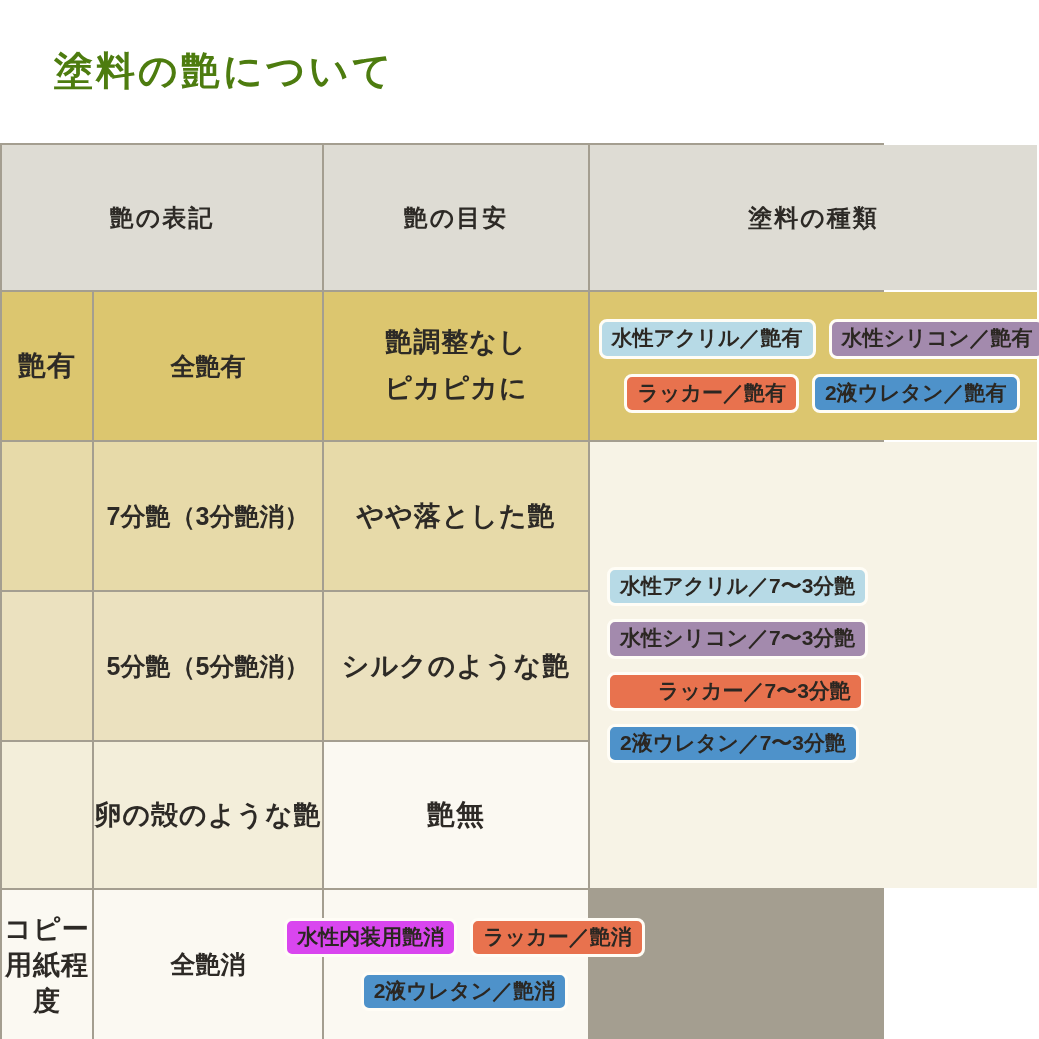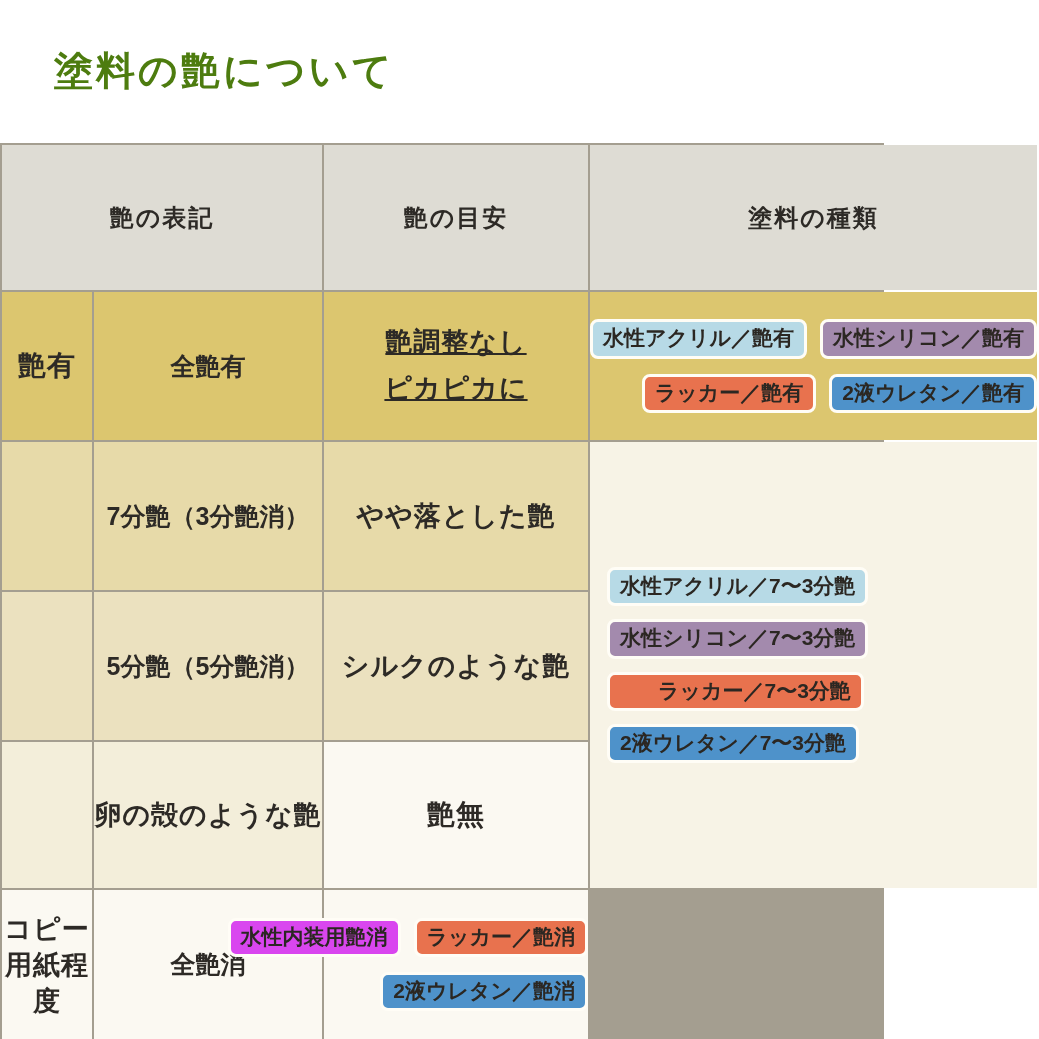--- a/index.html
+++ b/index.html
@@ -41,25 +41,25 @@
   .bg-cream  { background:#f3eeda; }
   .bg-white  { background:#fbf9f2; }
   .bg-mid    { background:#f7f3e6; }
 
   .hdr { font-size:24px; letter-spacing:2px; }
   .hdr-notation { grid-column:1 / 3; }
 
   .group-label    { font-size:28px; letter-spacing:1px; }
   .notation-label { font-size:25px; letter-spacing:0px; }
   .guide-label    { font-size:27px; letter-spacing:1px; }
-  .guide-two-line { line-height:1.7;text-decoration:underline; }
+  .guide-two-line { line-height:1.7; }
 
   
   .badges-cell {
-    flex-direction:column; align-items:flex-end; justify-content:center;
+    flex-direction:column; align-items:center; justify-content:center;
     padding-left:17px; gap:15px;
   }
   .badge-line { display:flex; flex-direction:row; gap:13px; }
   .badges-mid {
     grid-column:4; grid-row:3 / 6;
     flex-direction:column; align-items:flex-start; justify-content:center;
     padding-left:17px; gap:13px;
   }
   .badge {
     display:inline-block; white-space:nowrap;

